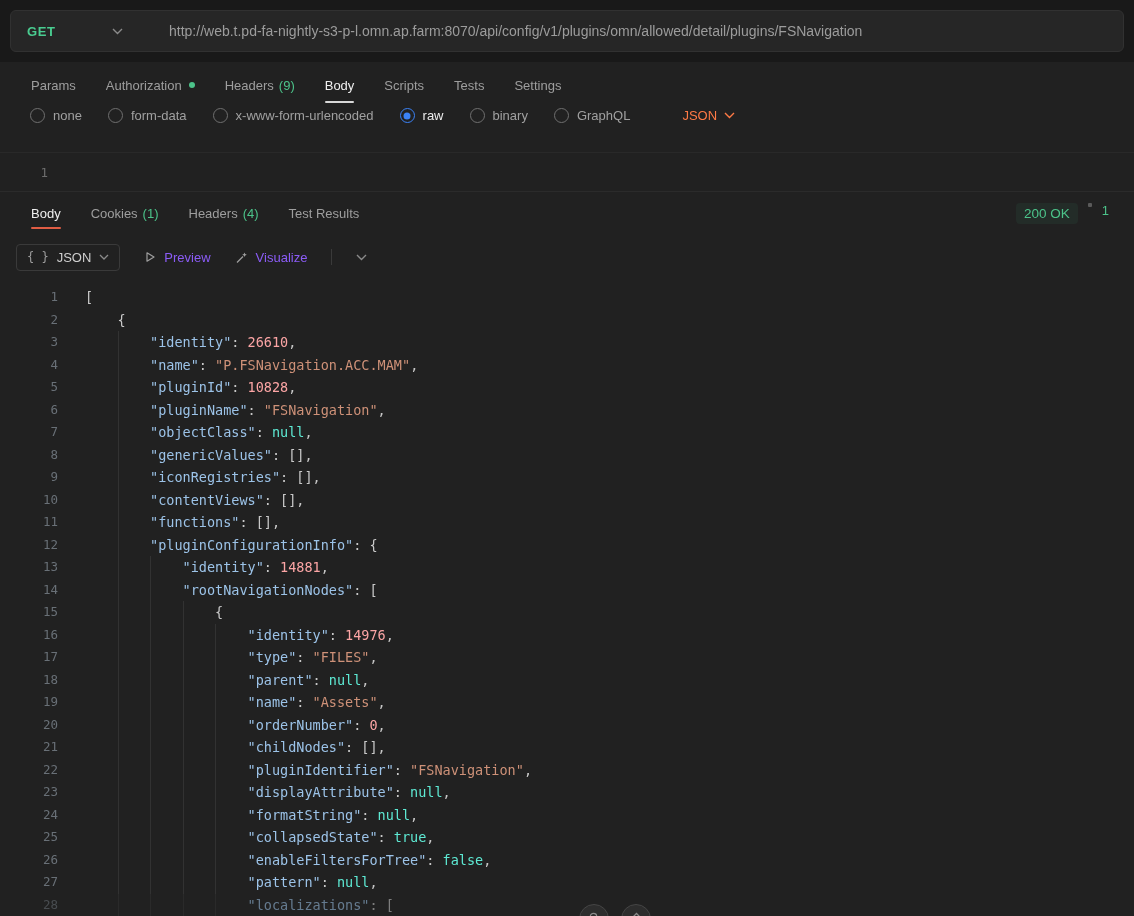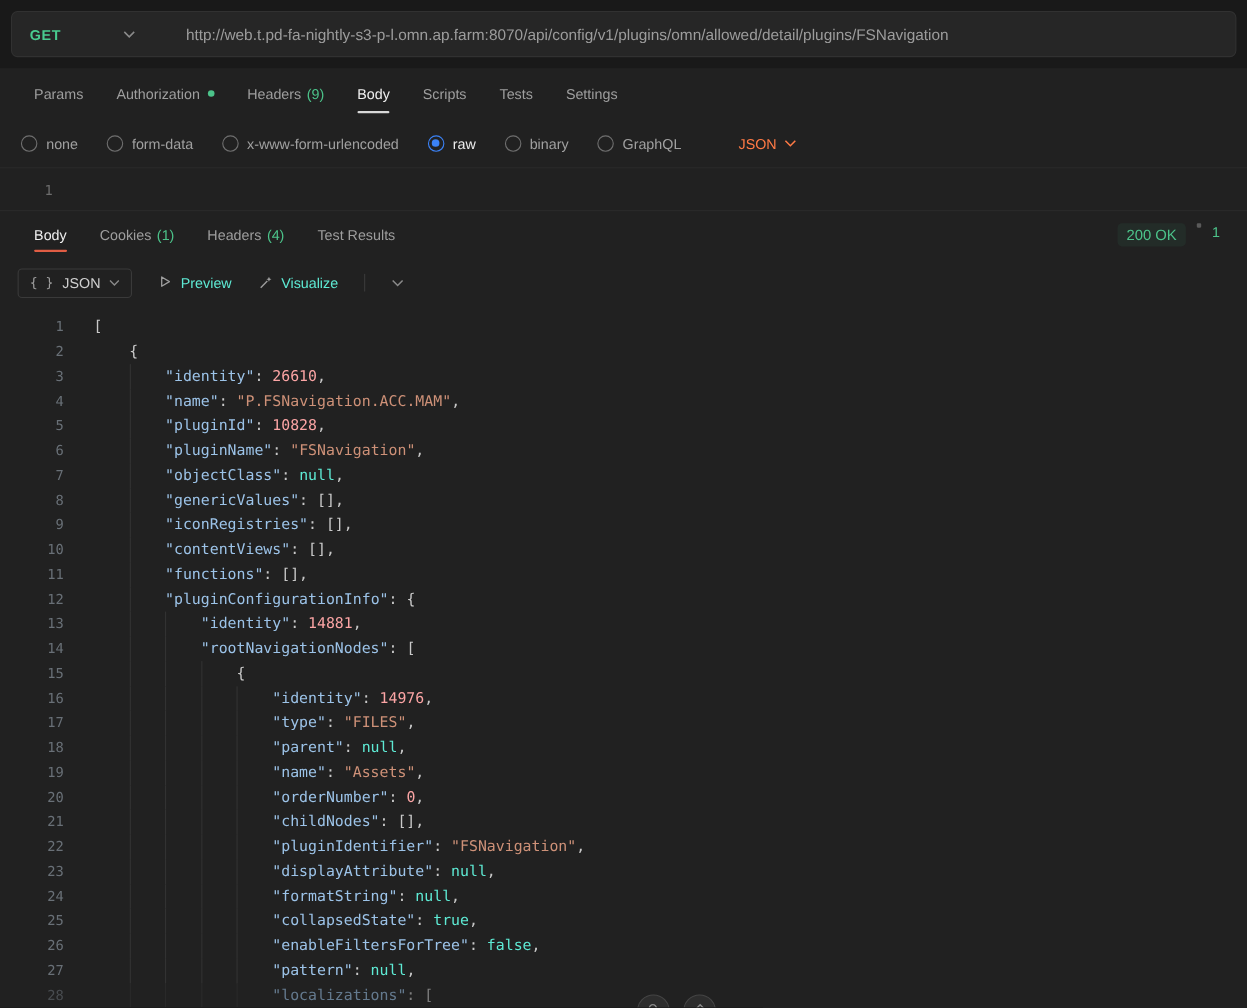--- a/index.html
+++ b/index.html
@@ -28,21 +28,21 @@
   
   .tabs-row { display:flex; align-items:center; gap:30px; padding:0 31px; }
   .req-tabs { height:46px; }
   .tab { position:relative; height:100%; display:flex; align-items:center; gap:5px; color:#9e9e9e; cursor:pointer; white-space:nowrap; }
   .tab.active { color:#efefef; }
   .tab.active::after { content:""; position:absolute; left:0; right:0; bottom:5px; height:2px; background:#d8d8d8; border-radius:1px; }
   .resp-tabs .tab.active::after { background:#e05d44; }
   .count { color:#4cc38a; }
   .green-dot { width:6px; height:6px; border-radius:50%; background:#4cc38a; display:inline-block; margin-left:2px; }
   
-  .radio-row { height:44px; display:flex; align-items:center; gap:26px; padding:0 19px; }
+  .radio-row { height:44px; display:flex; align-items:flex-start; gap:26px; padding:0 30px; }
   .radio { display:flex; align-items:center; gap:8px; cursor:pointer; color:#a0a0a0; }
   .rb { width:15px; height:15px; border-radius:50%; border:1.5px solid #6f6f6f; position:relative; flex:none; }
   .radio.selected .rb { border-color:#3b82f6; }
   .radio.selected .rb::after { content:""; position:absolute; left:50%; top:50%; transform:translate(-50%,-50%);
     width:7px; height:7px; border-radius:50%; background:#3b82f6; }
   .radio.selected .rlabel { color:#ececec; }
   .lang-dropdown { display:flex; align-items:center; gap:7px; color:#ff7a45; cursor:pointer; margin-left:26px; }
   .lang-dropdown .chev { color:#ff7a45; }
   
   .editor-row { height:40px; display:flex; align-items:center;
@@ -53,21 +53,21 @@
   .resp-tabs { height:42px; }
   .resp-meta { margin-left:auto; display:flex; align-items:flex-start; gap:10px; }
   .status-pill { color:#4cc38a; font-size:13.5px; background:rgba(76,195,138,0.07); padding:3px 8px; border-radius:4px; }
   .dot-sep { width:4px; height:4px; background:#5a5a5a; border-radius:1px; }
   .time-partial { color:#4cc38a; margin-right:-6px; }
   
   .toolbar { height:46px; display:flex; align-items:center; gap:24px; padding:0 16px; }
   .format-btn { display:flex; align-items:center; gap:8px; border:1px solid #3a3a3a; border-radius:4px;
     padding:5px 10px; color:#cfcfcf; cursor:pointer; }
   .braces { font-family:"DejaVu Sans Mono", monospace; font-size:12px; color:#9e9e9e; }
-  .tool-item { display:flex; gap:8px; color:#5eead4; cursor:pointer; }
+  .tool-item { display:flex; align-items:center; gap:8px; color:#8b5cf6; cursor:pointer; }
   .tool-item svg { color:#9e9e9e; }
   .v-div { width:1px; height:16px; background:#3a3a3a; }
   
   .code-area { padding-top:6px; font-family:"DejaVu Sans Mono", monospace; font-size:13.5px; }
   .code-line { display:flex; height:22.5px; line-height:22.5px; }
   .code-line:last-child { opacity:.55; }
   .ln { width:58px; text-align:right; color:#697077; font-size:12.5px; flex:none; }
   .code { margin-left:27px; display:flex; align-items:stretch; white-space:pre; }
   .guide { width:4ch; flex:none; }
   .gb { border-left:1px solid #323232; }

